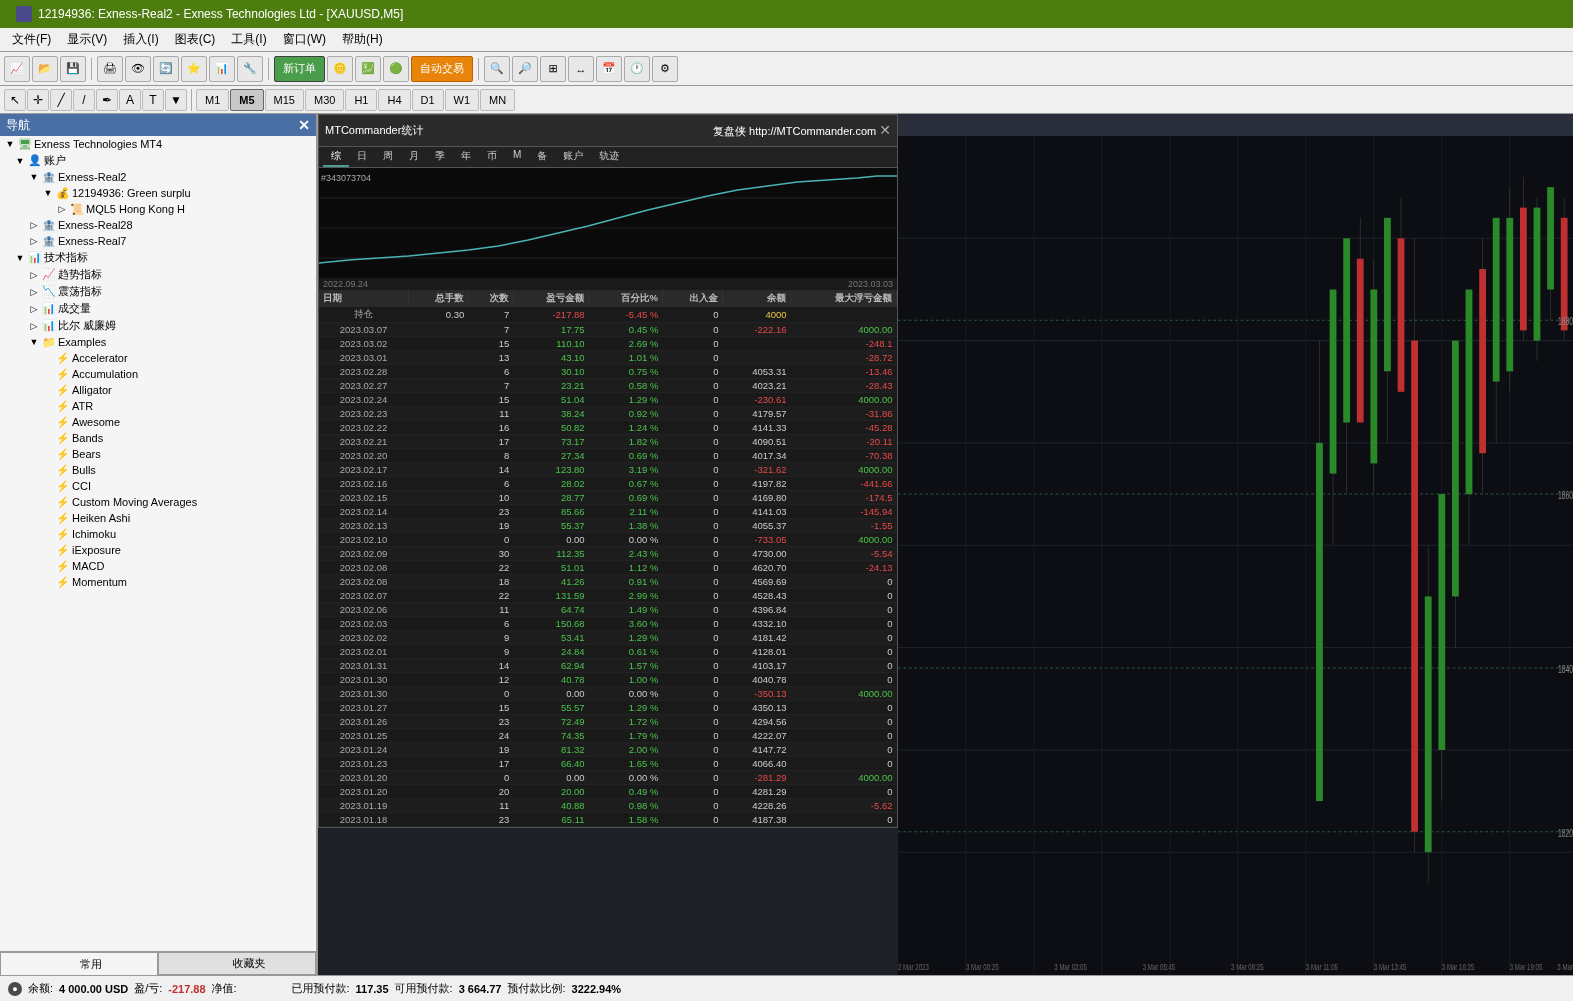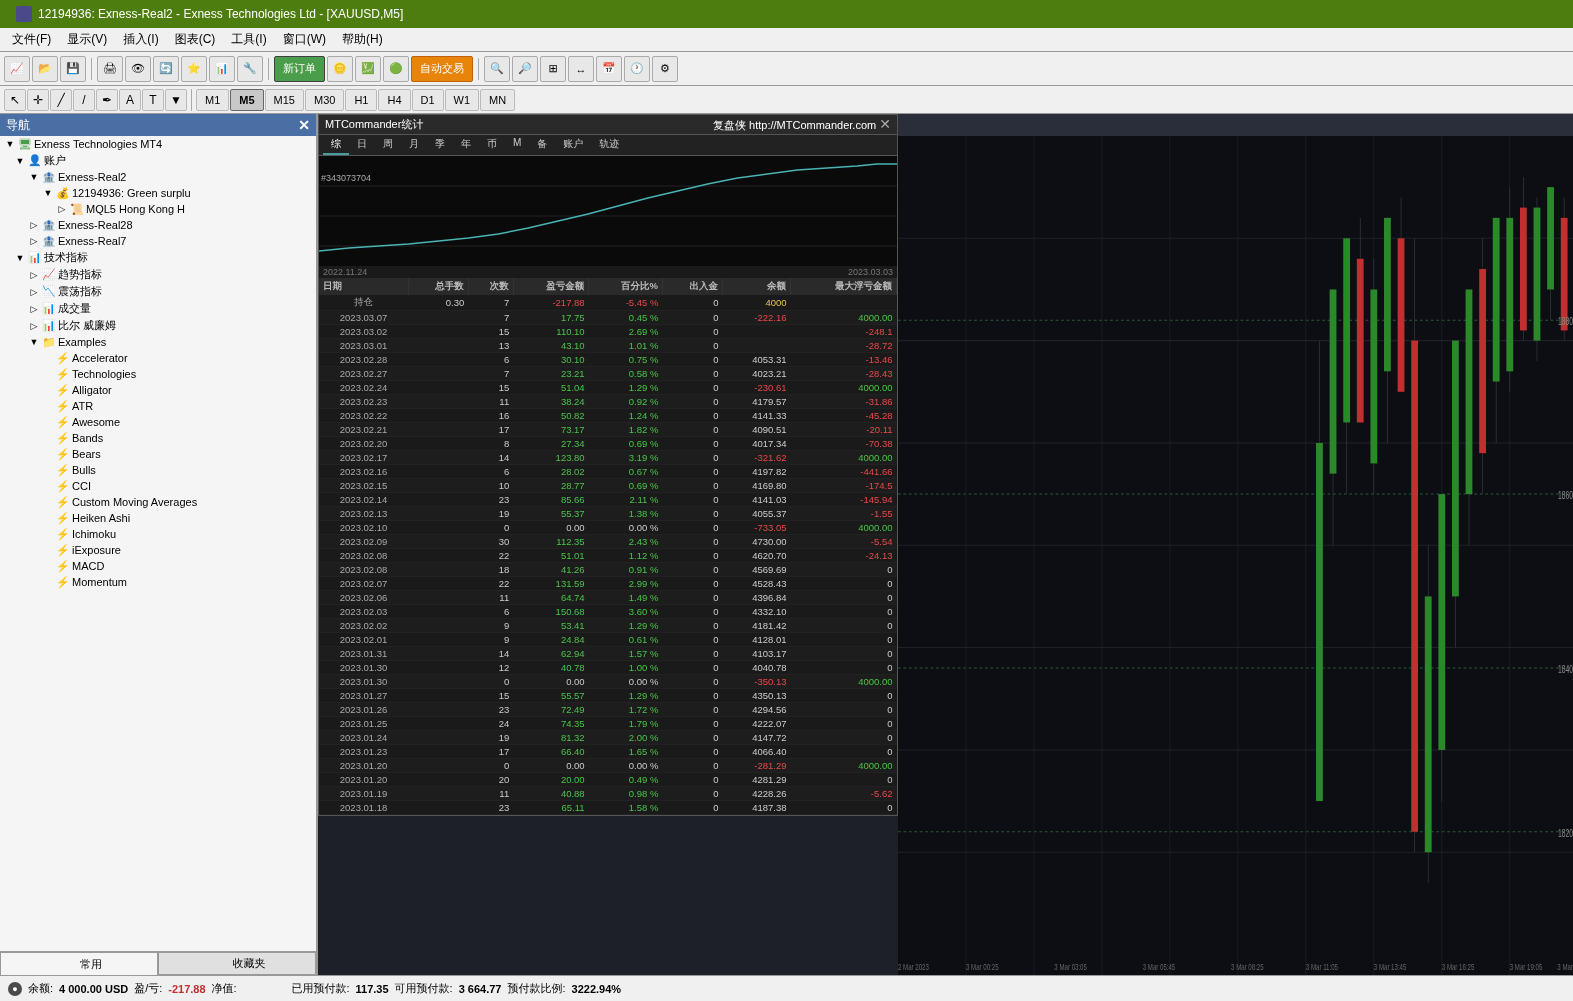--- a/index.html
+++ b/index.html
@@ -264,21 +264,21 @@
     }
     #mt-popup-header {
       background: #2a2a2a;
       color: #fff;
       padding: 2px 6px;
       display: flex;
       justify-content: space-between;
       align-items: center;
       font-size: 11px;
       border-bottom: 1px solid #555;
-      height: 20px;
+      height: 32px;
     }
     #mt-popup-header .close-btn {
       cursor: pointer;
       font-size: 14px;
       color: #aaa;
     }
     #mt-popup-tabs {
       background: #222;
       display: flex;
       border-bottom: 1px solid #555;
@@ -551,21 +551,21 @@
 
       <div class="nav-item nav-indent-3">
         <span class="expand-icon"> </span>
         <span class="nav-icon indicator-icon">⚡</span>
         <span>Accelerator</span>
       </div>
 
       <div class="nav-item nav-indent-3">
         <span class="expand-icon"> </span>
         <span class="nav-icon indicator-icon">⚡</span>
-        <span>Technologies</span>
+        <span>Accumulation</span>
       </div>
 
       <div class="nav-item nav-indent-3">
         <span class="expand-icon"> </span>
         <span class="nav-icon indicator-icon">⚡</span>
         <span>Alligator</span>
       </div>
 
       <div class="nav-item nav-indent-3">
         <span class="expand-icon"> </span>
@@ -784,26 +784,26 @@
         <svg width="100%" height="100%" viewBox="0 0 580 110" preserveAspectRatio="none">
           <rect width="580" height="110" fill="#0a0a0a"></rect>
 
           <line x1="0" y1="90" x2="580" y2="90" stroke="#222" stroke-width="1"></line>
           <line x1="0" y1="60" x2="580" y2="60" stroke="#222" stroke-width="1"></line>
           <line x1="0" y1="30" x2="580" y2="30" stroke="#222" stroke-width="1"></line>
 
           <polyline points="0,95 30,92 60,90 90,88 120,85 150,82 180,78 210,72 240,65 270,58 300,50 330,42 360,35 390,28 420,22 450,18 480,14 510,12 540,10 560,8 580,8" fill="none" stroke="#4ab4b4" stroke-width="1.5"></polyline>
         </svg>
         
-        <div style="position:absolute;top:16px;left:2px;color:#aaa;font-size:9px;line-height:1.4;">
+        <div style="position:absolute;top:4px;left:2px;color:#aaa;font-size:9px;line-height:1.4;">
           <div>#343073704</div>
         </div>
       </div>
       <div id="mt-date-labels">
-        <span>2022.11.24</span>
+        <span>2022.09.24</span>
         <span>2023.03.03</span>
       </div>
 
       <div id="mt-table-wrapper">
         <table id="mt-table">
           <thead>
             <tr>
               <th>日期</th>
               <th>总手数</th>
               <th>次数</th>

